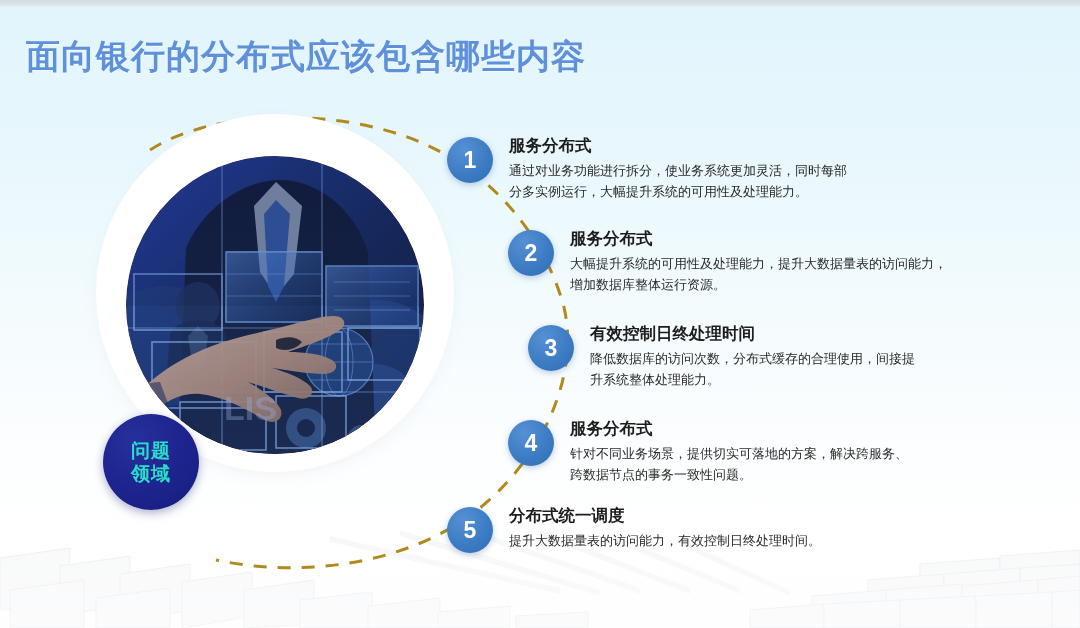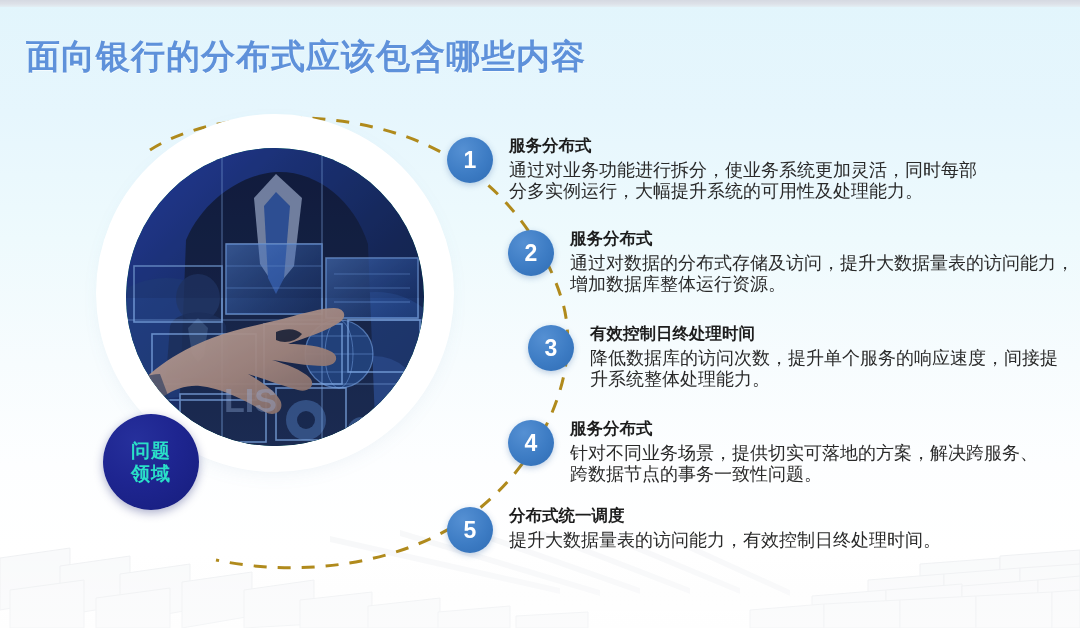--- a/index.html
+++ b/index.html
@@ -48,25 +48,25 @@
     position: absolute;
     left: 110px; top: 128px;
     width: 330px; height: 330px;
     border-radius: 50%;
     background: #ffffff;
     box-shadow: 0 0 0 14px #ffffff, 0 6px 26px rgba(90,130,170,0.22);
     z-index: 6;
   }
   .photo {
     position: absolute;
-    left: 16px; top: 20px;
+    left: 16px; top: 28px;
     width: 298px; height: 298px;
     border-radius: 50%;
     overflow: hidden;
-    background: #0f766e;
+    background: #fca5a5;
   }
   .photo svg { display: block; }
 
   
   .domain-badge {
     position: absolute;
     left: 103px; top: 414px;
     width: 96px; height: 96px;
     border-radius: 50%;
     background: radial-gradient(circle at 34% 28%, #26309c 0%, #1e2590 45%, #161d7c 100%);
@@ -105,21 +105,21 @@
   .step-text { margin-left: 16px; }
   .step-title {
     font-size: 16.5px;
     font-weight: bold;
     color: #1d1d1d;
     line-height: 21px;
     margin-bottom: 4px;
     white-space: nowrap;
   }
   .step-desc {
-    font-size: 18px;
+    font-size: 13px;
     color: #2a2a2a;
     line-height: 21px;
     white-space: pre-line;
   }
 </style>
 </head>
 <body>
 
 <div class="slide">
 
@@ -303,30 +303,30 @@
       <div class="step-title">服务分布式</div>
       <div class="step-desc">通过对业务功能进行拆分，使业务系统更加灵活，同时每部
 分多实例运行，大幅提升系统的可用性及处理能力。</div>
     </div>
   </div>
 
   <div class="step" style="left:508px; top:228px;">
     <div class="num-badge">2</div>
     <div class="step-text">
       <div class="step-title">服务分布式</div>
-      <div class="step-desc">通过对数据的分布式存储及访问，提升大数据量表的访问能力，
+      <div class="step-desc">大幅提升系统的可用性及处理能力，提升大数据量表的访问能力，
 增加数据库整体运行资源。</div>
     </div>
   </div>
 
   <div class="step" style="left:528px; top:323px;">
     <div class="num-badge">3</div>
     <div class="step-text">
       <div class="step-title">有效控制日终处理时间</div>
-      <div class="step-desc">降低数据库的访问次数，提升单个服务的响应速度，间接提
+      <div class="step-desc">降低数据库的访问次数，分布式缓存的合理使用，间接提
 升系统整体处理能力。</div>
     </div>
   </div>
 
   <div class="step" style="left:508px; top:418px;">
     <div class="num-badge">4</div>
     <div class="step-text">
       <div class="step-title">服务分布式</div>
       <div class="step-desc">针对不同业务场景，提供切实可落地的方案，解决跨服务、
 跨数据节点的事务一致性问题。</div>

